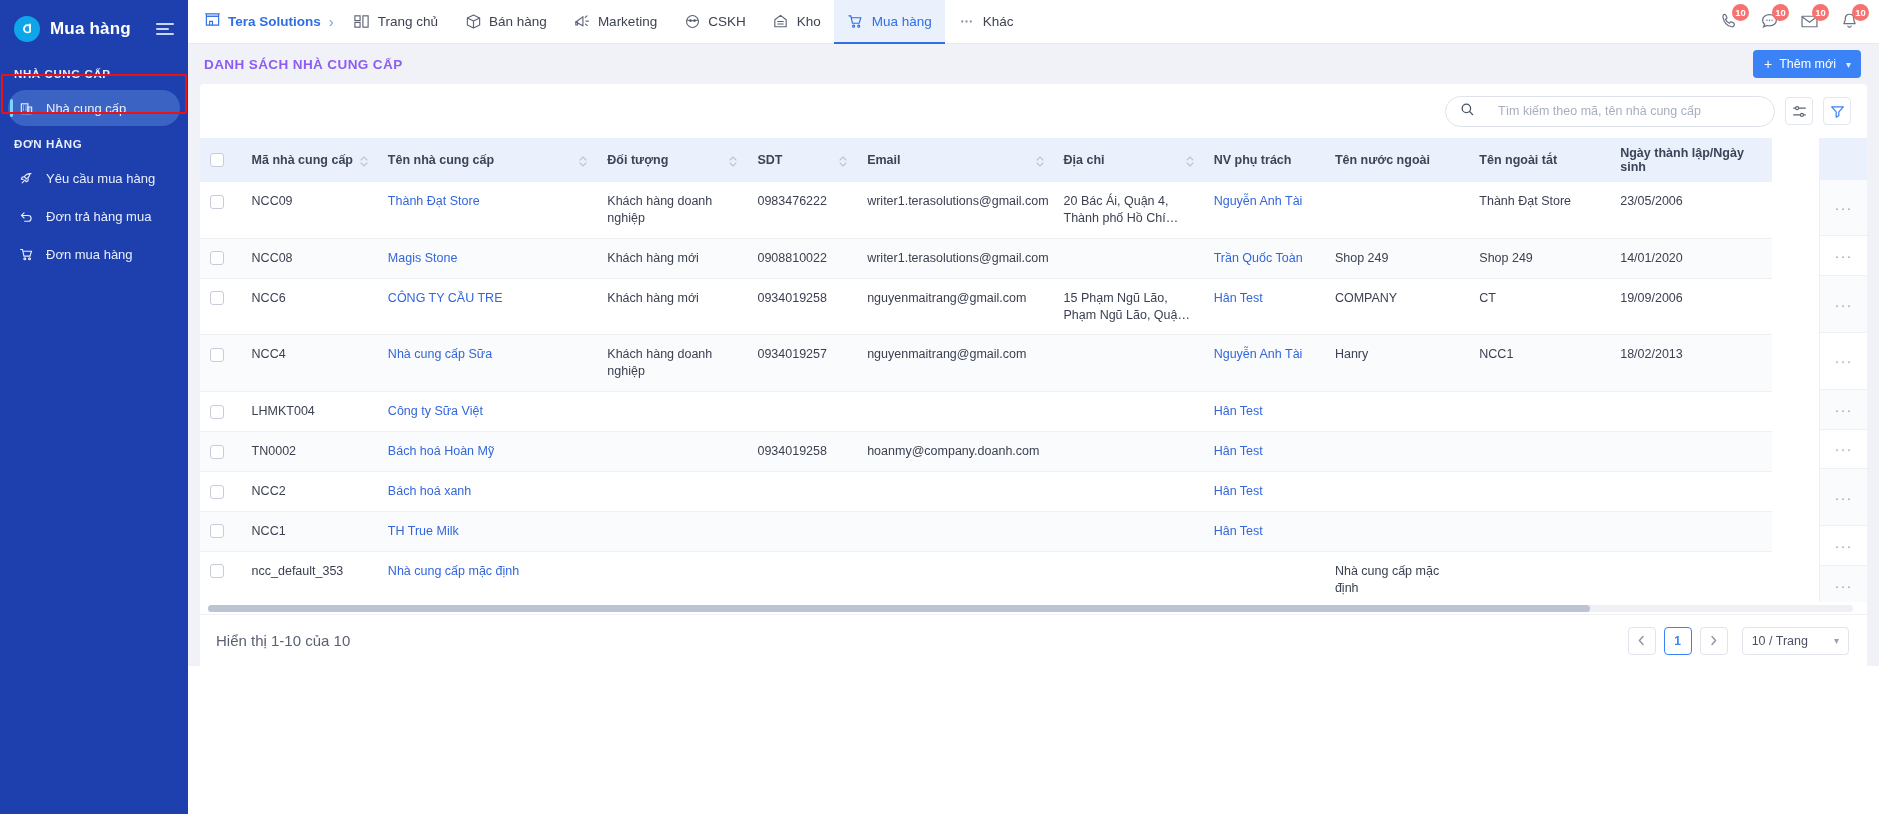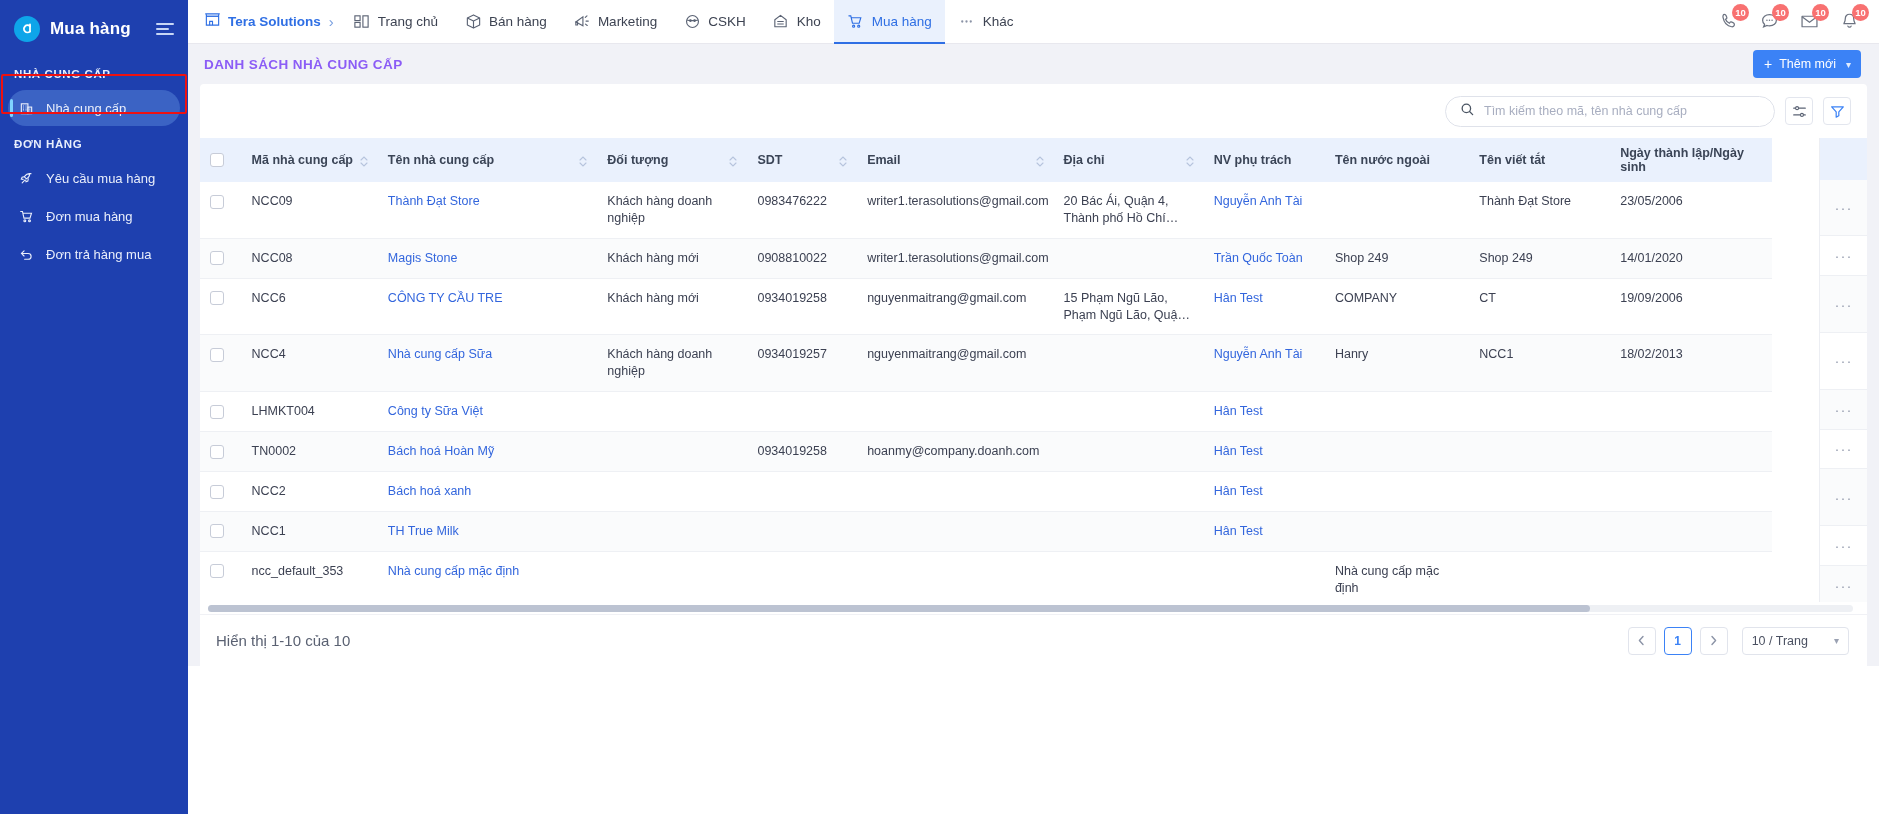--- a/index.html
+++ b/index.html
@@ -95,21 +95,21 @@
   }
   .btn-add .plus { font-size: 14px; line-height: 1; }
   .btn-add .cdn { opacity: .85; font-size: 10px; margin-left: 3px; }
 
   
   #card { margin: 0 12px 0 12px; background: #fff; border-radius: 4px 4px 0 0; flex: 1; display: flex; flex-direction: column; min-height: 0; overflow: hidden; }
 
   #toolbar { height: 54px; flex: 0 0 54px; display: flex; align-items: center; padding: 0 16px; justify-content: flex-end; gap: 10px; }
   .searchbox {
     width: 330px; height: 31px; border: 1px solid #dfe2ea; border-radius: 16px;
-    display: flex; align-items: center; gap: 9px; padding: 0 14px;
+    display: flex; align-items: center; gap: 23px; padding: 0 14px;
   }
   .searchbox input {
     border: none; outline: none; flex: 1; font-size: 12.5px; color: #333;
     font-family: inherit; background: transparent;
   }
   .searchbox input::placeholder { color: #a8aec0; }
   .tbtn { width: 28px; height: 28px; border: 1px solid #e3e6ee; border-radius: 4px; display: flex; align-items: center; justify-content: center; cursor: pointer; background: #fff; }
 
   
   #tablewrap { flex: 1; overflow: hidden; position: relative; min-height: 0; }
@@ -202,36 +202,36 @@
     <span class="sb-ico">
       <svg width="15" height="15" viewBox="0 0 16 16" fill="none" stroke="#e9eefb" stroke-width="1.2" stroke-linecap="round">
           <path d="M6.2 9.8 3.4 12.6M13.2 2.8c-3.4-.4-6 1-7.6 3.3l2.3 2.3c2.3-1.6 3.7-4.2 3.3-5.6z"></path>
           <path d="M5.6 6.1 3.3 6.6l-.8 1.9 1.9.4M9.9 8.4 9.4 10.7l-1.9.8-.4-1.9"></path>
         </svg>
     </span>
     <span>Yêu cầu mua hàng</span>
   </div>
   <div class="sb-item">
     <span class="sb-ico">
+      <svg width="15" height="15" viewBox="0 0 16 16" fill="none" stroke="#e9eefb" stroke-width="1.2" stroke-linecap="round" stroke-linejoin="round">
+          <path d="M5.4 4.2 2.6 6.9l2.8 2.7"></path>
+          <path d="M2.6 6.9h7.2a3.1 3.1 0 0 1 0 6.2H6"></path>
+        </svg>
+    </span>
+    <span>Đơn trả hàng mua</span>
+  </div>
+  <div class="sb-item">
+    <span class="sb-ico">
       <svg width="15" height="15" viewBox="0 0 16 16" fill="none" stroke="#e9eefb" stroke-width="1.2" stroke-linecap="round">
           <path d="M1.8 2.6h1.9l1.6 7.1h6.4l1.6-5.2H4.3"></path>
           <circle cx="6.2" cy="12.6" r="1"></circle>
           <circle cx="11.2" cy="12.6" r="1"></circle>
         </svg>
     </span>
     <span>Đơn mua hàng</span>
-  </div>
-  <div class="sb-item">
-    <span class="sb-ico">
-      <svg width="15" height="15" viewBox="0 0 16 16" fill="none" stroke="#e9eefb" stroke-width="1.2" stroke-linecap="round" stroke-linejoin="round">
-          <path d="M5.4 4.2 2.6 6.9l2.8 2.7"></path>
-          <path d="M2.6 6.9h7.2a3.1 3.1 0 0 1 0 6.2H6"></path>
-        </svg>
-    </span>
-    <span>Đơn trả hàng mua</span>
   </div>
 
   <div class="annot-box"></div>
 </div>
 
 <div id="right">
 
   <div id="topnav">
     <div class="brandblock">
       <span class="ni">
@@ -487,21 +487,21 @@
                   <span>NV phụ trách</span>
                 </span>
               </th>
               <th>
                 <span class="thin">
                   <span>Tên nước ngoài</span>
                 </span>
               </th>
               <th>
                 <span class="thin">
-                  <span>Tên viết tắt</span>
+                  <span>Tên ngoài tắt</span>
                 </span>
               </th>
               <th>
                 <span class="thin">
                   <span>Ngày thành lập/Ngày sinh</span>
                 </span>
               </th>
             </tr>
           </thead>
         <tbody id="bodyrows">

